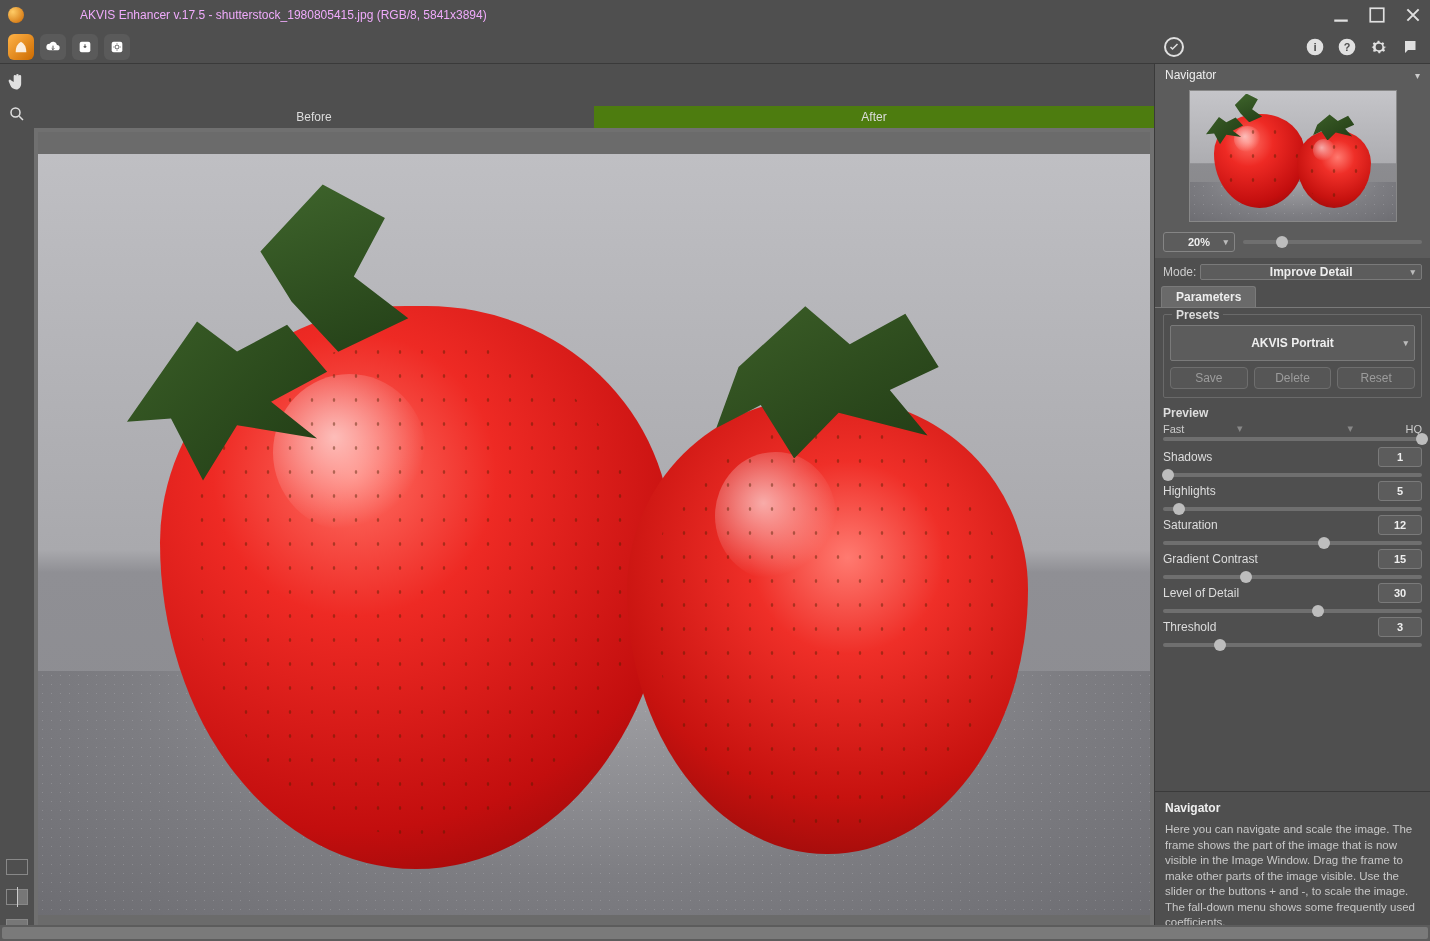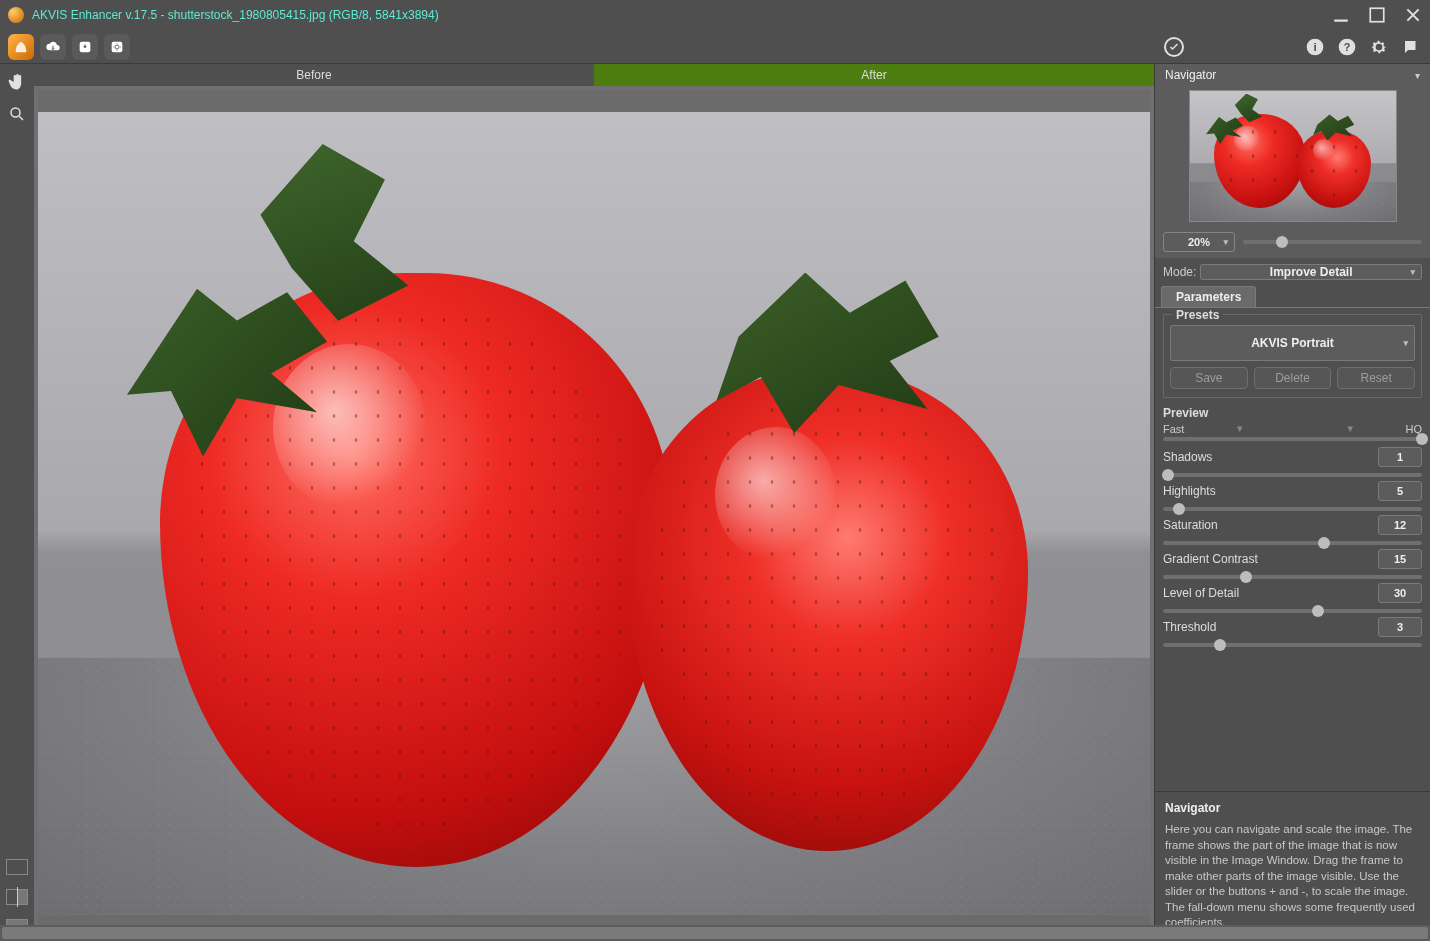--- a/index.html
+++ b/index.html
@@ -2,21 +2,21 @@
 <html><head>
 <meta charset="utf-8">
 <style>
 * { margin: 0; padding: 0; box-sizing: border-box; font-family: "Segoe UI", Tahoma, sans-serif; }
 body { background: #4f4f4f; color: #d0d0d0; font-size: 12px; overflow: hidden; width: 1430px; height: 941px; }
 .window { width: 1430px; height: 941px; display: flex; flex-direction: column; background: #4f4f4f; }
 
 
 .titlebar { height: 30px; background: #4f4f4f; display: flex; align-items: center; padding: 0 8px; }
 .titlebar .app-icon { width: 16px; height: 16px; margin-right: 8px; border-radius: 50%; background: radial-gradient(circle at 30% 30%, #ffcc66, #cc6600); display:flex; align-items:center; justify-content:center; }
-.titlebar .title-text { flex: 1; font-size: 12px; color: #5eead4; }
+.titlebar .title-text { flex: 1; font-size: 12px; color: #f0abfc; margin-left: 48px; }
 .titlebar .win-controls { display: flex; gap: 18px; align-items: center; }
 .titlebar .win-btn { width: 18px; height: 18px; display: flex; align-items: center; justify-content: center; color: #e0e0e0; cursor: pointer; }
 
 
 .maintoolbar { height: 34px; background: #4f4f4f; display: flex; align-items: center; padding: 0 8px; border-bottom: 1px solid #3a3a3a; }
 .maintoolbar .tb-left { display: flex; gap: 6px; }
 .maintoolbar .tb-right { margin-left: auto; display: flex; gap: 10px; align-items: center; }
 .tb-btn { width: 26px; height: 26px; border-radius: 6px; background: #5a5a5a; display: flex; align-items: center; justify-content: center; cursor: pointer; }
 .tb-btn svg { width: 16px; height: 16px; }
 .tb-ico { width:22px; height:22px; display:flex; align-items:center; justify-content:center; color:#e0e0e0; cursor:pointer; }
@@ -24,21 +24,21 @@
 
 .body-area { flex: 1; display: flex; min-height: 0; }
 
 
 .left-tools { width: 34px; background: #4f4f4f; display: flex; flex-direction: column; align-items: center; padding-top: 6px; gap: 8px; }
 .left-tools .tool { width: 24px; height: 24px; display: flex; align-items: center; justify-content: center; cursor: pointer; color:#e0e0e0; }
 .left-tools .spacer { flex: 1; }
 .left-tools .bottom-tool { width: 22px; height: 16px; border: 1px solid #888; margin-bottom: 6px; cursor: pointer; }
 
 
-.center { flex: 1; display: flex; flex-direction: column; min-width: 0; }
+.center { flex: 1; display: flex; flex-direction: column; min-width: 0; margin-top: 42px; }
 .tabs { height: 22px; display: flex; background:#4f4f4f; }
 .tab { flex: 1; display: flex; align-items: center; justify-content: center; font-size: 12px; color: #ddd; cursor: pointer; }
 .tab.active { background: #4d7c0f; }
 .canvas-wrap { flex: 1; background: #707070; position: relative; min-height:0; padding:4px; }
 .canvas-inner { width: 100%; height: 100%; background: #6b6b6b; position: relative; overflow:hidden; }
 .canvas-image { position:absolute; left:0; right:0; top:22px; bottom:22px; }
 .hscroll { position:absolute; left:0; right:0; bottom:0; height:16px; background:#5c5c5c; }
 .hscroll .thumb { position:absolute; left:2px; right:2px; top:2px; bottom:2px; background:#7a7a7a; border-radius:2px; }
 
 

